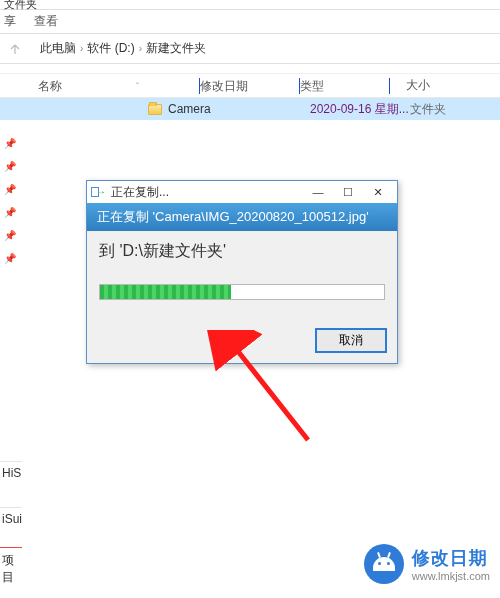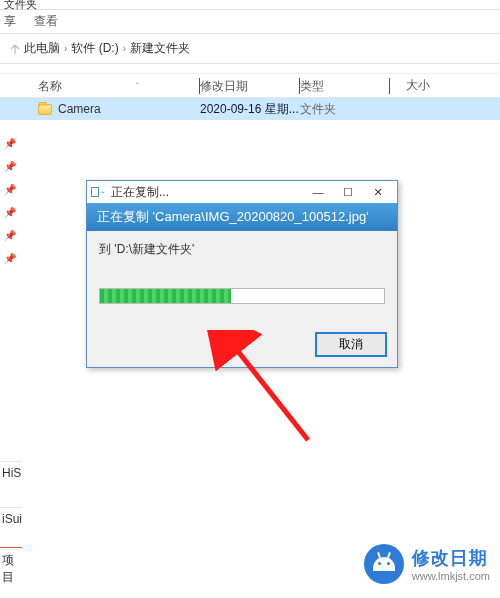--- a/index.html
+++ b/index.html
@@ -5,60 +5,60 @@
 * { box-sizing: border-box; margin: 0; padding: 0; font-family: "Microsoft YaHei", "Segoe UI", sans-serif; }
 body { width: 500px; height: 598px; background: #fff; position: relative; overflow: hidden; font-size: 12px; }
 
 .titlebar-frag { height: 10px; background: #fff; border-bottom: 1px solid #e0e0e0; color: #333; padding-left: 4px; font-size: 11px; line-height: 8px; }
 
 .ribbon-tabs { height: 24px; background: #fff; border-bottom: 1px solid #e0e0e0; display: flex; align-items: center; padding-left: 4px; gap: 18px; color: #555; font-size: 12px; }
 .ribbon-tabs span { cursor: pointer; }
 
 .addr-row { height: 30px; border-bottom: 1px solid #e0e0e0; display: flex; align-items: center; padding: 0 6px; }
 .nav-arrow { width: 18px; height: 18px; display: flex; align-items: center; justify-content: center; color: #999; }
-.breadcrumb { display: flex; align-items: center; gap: 4px; color: #333; margin-left: 0; }
+.breadcrumb { display: flex; align-items: center; gap: 4px; color: #333; margin-left: 16px; }
 .bc-sep { color: #888; font-size: 10px; }
 
 .spacer-row { height: 10px; border-bottom: 1px solid #f0f0f0; }
 
 .list-header { height: 24px; display: flex; align-items: center; border-bottom: 1px solid #e8e8e8; color: #555; font-size: 12px; }
 .col-name { width: 200px; padding-left: 38px; position: relative; }
 .col-name .sort { position: absolute; right: 60px; top: 3px; color: #999; font-size: 9px; }
 .col-date { width: 100px; }
 .col-type { width: 90px; }
 .col-size { flex: 1; margin-left: 16px; }
 .col-div { border-right: 1px solid #1d4ed8; height: 16px; }
 
 .file-row { height: 22px; display: flex; align-items: center; font-size: 12px; color: #333; }
-.file-row.sel { background: #cce8ff; }
+.file-row.sel { background: #cce8ff; justify-content: flex-end; }
 .fr-name { width: 200px; padding-left: 38px; display: flex; align-items: center; gap: 6px; }
 .folder-icon { width: 14px; height: 11px; background: linear-gradient(#ffe9a8,#f7ca4d); border: 1px solid #e0b84a; border-radius: 1px; position: relative; }
 .folder-icon::before { content: ""; position: absolute; top: -3px; left: 0; width: 6px; height: 3px; background: #f7ca4d; border: 1px solid #e0b84a; border-bottom: none; border-radius: 1px 1px 0 0; }
-.fr-date { width: 100px; color: #0f172a; }
+.fr-date { width: 100px; color: #701a75; }
 .fr-type { width: 90px; color: #666; }
 
 .left-pins { position: absolute; left: 4px; top: 138px; display: flex; flex-direction: column; gap: 12px; color: #b8b8b8; font-size: 10px; }
 
 .left-bottom { position: absolute; left: 0; bottom: 8px; width: 22px; color: #333; font-size: 12px; }
 .lb-item { padding: 4px 2px; border-top: 1px solid #e5e5e5; height: 40px; display: flex; align-items: flex-start; margin-top: 6px; }
 .lb-status { padding: 4px 2px; border-top: 1px solid #ef4444; }
 
 
 .dlg { position: absolute; left: 86px; top: 180px; width: 312px; background: #f0f0f0; border: 1px solid #5a8fc9; box-shadow: 2px 2px 6px rgba(0,0,0,0.25); }
 .dlg-titlebar { height: 22px; background: #fff; display: flex; align-items: center; padding: 0 4px; font-size: 12px; }
 .dlg-icon { width: 14px; height: 14px; margin-right: 6px; position: relative; }
 .dlg-icon::before { content: ""; position: absolute; left: 0; top: 2px; width: 6px; height: 8px; background: #fff; border: 1px solid #4a90d9; }
 .dlg-icon::after { content: "→"; position: absolute; left: 5px; top: 0; color: #3fa648; font-size: 10px; font-weight: bold; }
 .dlg-title { flex: 1; color: #333; }
 .dlg-btns { display: flex; }
 .dlg-btn { width: 30px; height: 20px; display: flex; align-items: center; justify-content: center; color: #333; font-size: 11px; cursor: pointer; }
 
 .dlg-bluebar { background: linear-gradient(#4ba2e0,#2e7fc1); color: #fff; padding: 5px 10px; font-size: 13px; white-space: nowrap; overflow: hidden; }
 .dlg-body { padding: 10px 12px 6px; background: #f0f0f0; }
-.dlg-dest { color: #333; font-size: 12px; margin-bottom: 30px; }
+.dlg-dest { color: #333; font-size: 16px; margin-bottom: 22px; }
 .progress { height: 16px; border: 1px solid #b8b8b8; background: #fff; position: relative; margin-bottom: 18px; }
 .progress-fill { position: absolute; left: 0; top: 0; bottom: 0; width: 46%; background: repeating-linear-gradient(90deg,#2fb84c 0,#2fb84c 4px,#4cd464 4px,#4cd464 8px); }
 .dlg-footer { display: flex; justify-content: flex-end; padding: 4px 10px 10px; }
 .cancel-btn { padding: 2px 22px; border: 2px solid #2b7cd3; background: #e9e9e9; font-size: 12px; cursor: pointer; }
 
 
 .red-arrow { position: absolute; left: 178px; top: 330px; pointer-events: none; }
 
 
 .watermark { position: absolute; right: 10px; bottom: 14px; display: flex; align-items: center; gap: 8px; }

